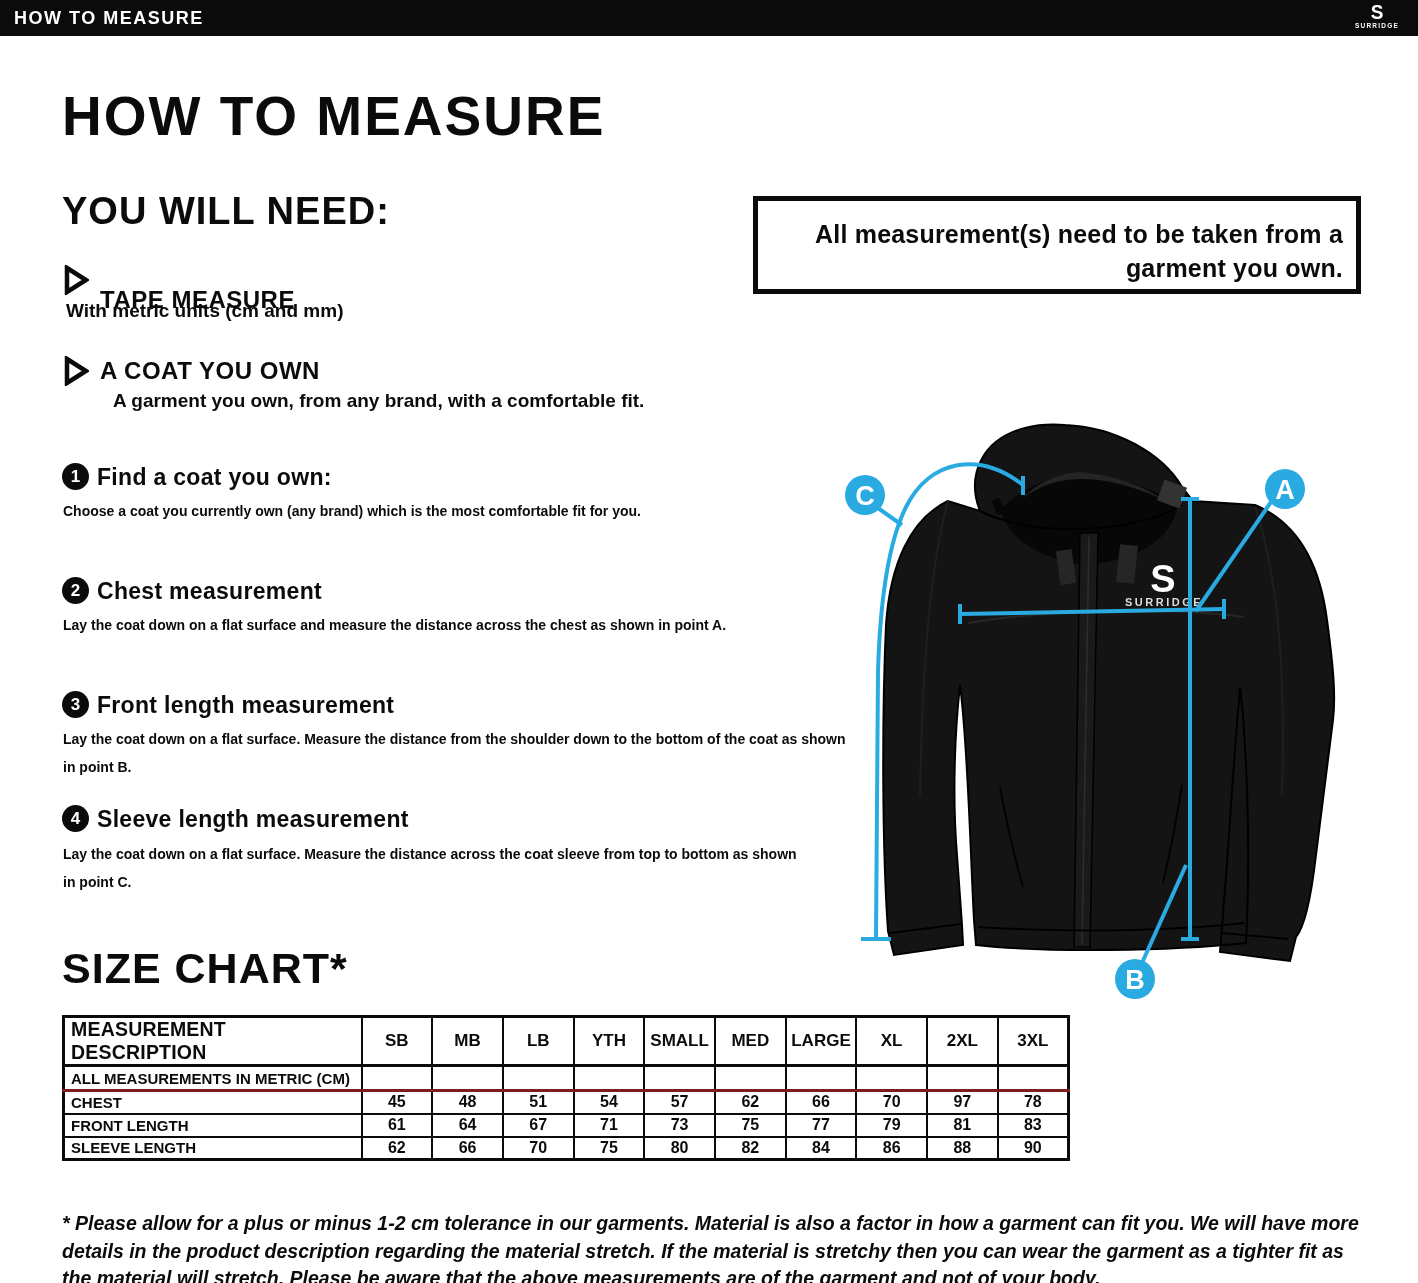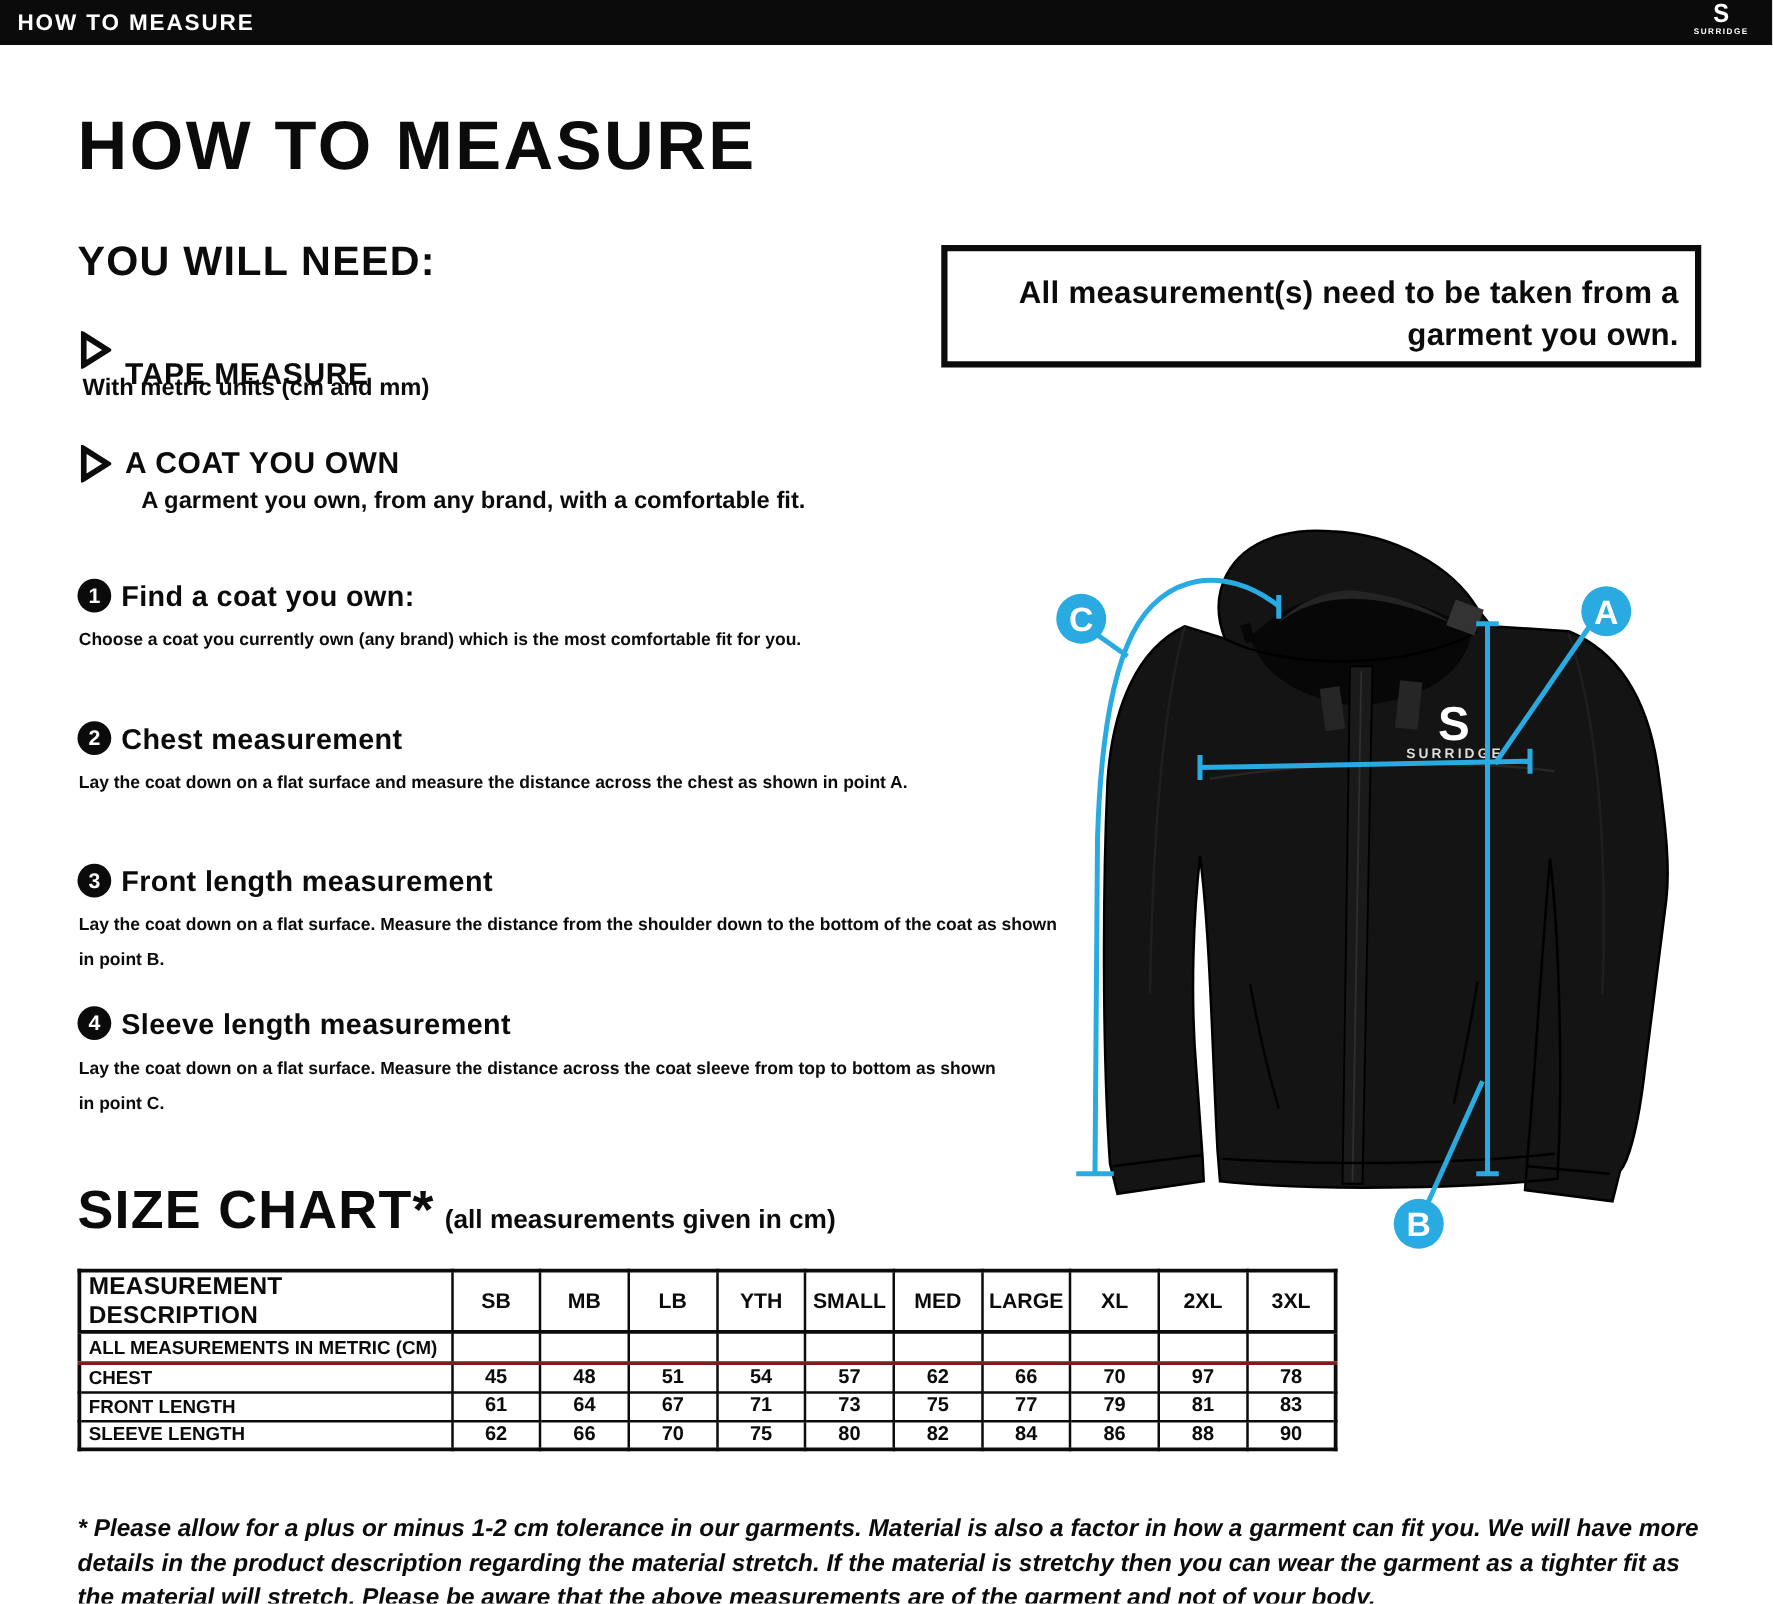--- a/index.html
+++ b/index.html
@@ -10,21 +10,21 @@
   
   .topbar { position:absolute; left:0; top:0; width:1418px; height:36px; background:#0b0b0b; }
   .topbar-title { position:absolute; left:14px; top:0; line-height:36px; color:#fff;
                   font-size:18px; font-weight:800; letter-spacing:1.5px; }
   .topbar-brand { position:absolute; right:6px; top:2px; width:70px; text-align:center; color:#fff; }
   .topbar-brand .smark { font-size:19px; font-weight:800; line-height:19px; display:block; transform:scaleY(1.1); }
   .topbar-brand .bname { font-size:6.5px; font-weight:700; letter-spacing:1.2px; display:block; margin-top:1px; }
 
   
   .main-title { position:absolute; left:62px; top:84px; font-size:55px; font-weight:800; letter-spacing:2px; }
-  .ywn-title  { position:absolute; left:62px; top:190px; font-size:33px; font-weight:800; letter-spacing:1px; }
+  .ywn-title  { position:absolute; left:62px; top:190px; font-size:38px; font-weight:800; letter-spacing:1px; }
 
   
   .need-icon { position:absolute; width:26px; height:30px; }
   .need-label { position:absolute; font-size:24px; font-weight:800; letter-spacing:0.5px; }
   .need-desc  { position:absolute; font-size:19px; font-weight:700; }
   .n1i { left:63px; top:265px; } .n1l { left:100px; top:266px;margin-top:20px; } .n1d { left:66px; top:300px; }
   .n2i { left:63px; top:356px; } .n2l { left:100px; top:357px; } .n2d { left:66px; top:390px;margin-left:47px; }
 
   
   .step-circle { position:absolute; left:62px; width:27px; height:27px; border-radius:50%;
@@ -174,21 +174,20 @@
       <circle cx="455" cy="74" r="20" fill="#29ABE2"></circle>
       <circle cx="305" cy="564" r="20" fill="#29ABE2"></circle>
       <text x="35" y="90" fill="#fff" text-anchor="middle" font-family="Liberation Sans, sans-serif" font-size="27" font-weight="800">C</text>
       <text x="455" y="84" fill="#fff" text-anchor="middle" font-family="Liberation Sans, sans-serif" font-size="27" font-weight="800">A</text>
       <text x="305" y="574" fill="#fff" text-anchor="middle" font-family="Liberation Sans, sans-serif" font-size="27" font-weight="800">B</text>
     </g>
   </svg>
 
   <div class="sc-row">
     <span class="sc-title">SIZE CHART*</span>
-    <span class="sc-sub">(all measurements given in cm)</span>
   </div>
 
   <table class="sizes">
     <colgroup>
         <col class="c0">
         <col>
         <col>
         <col>
         <col>
         <col>

